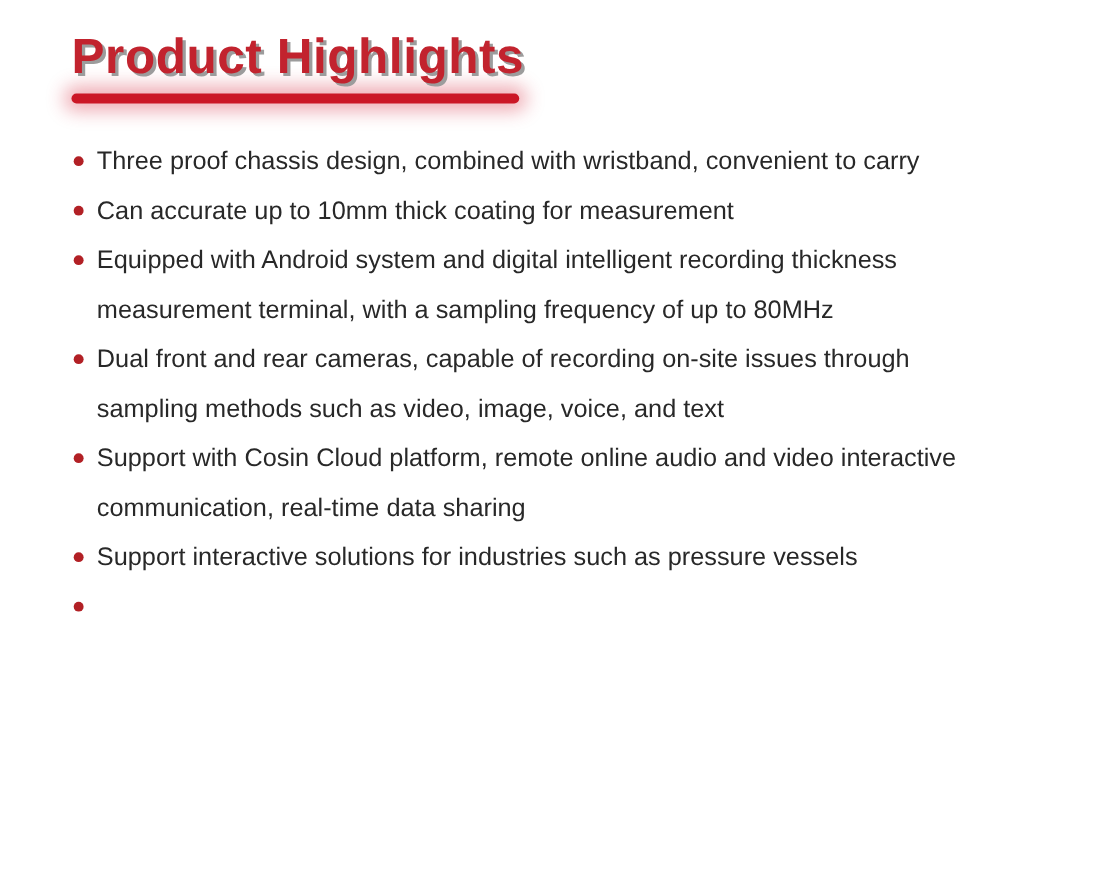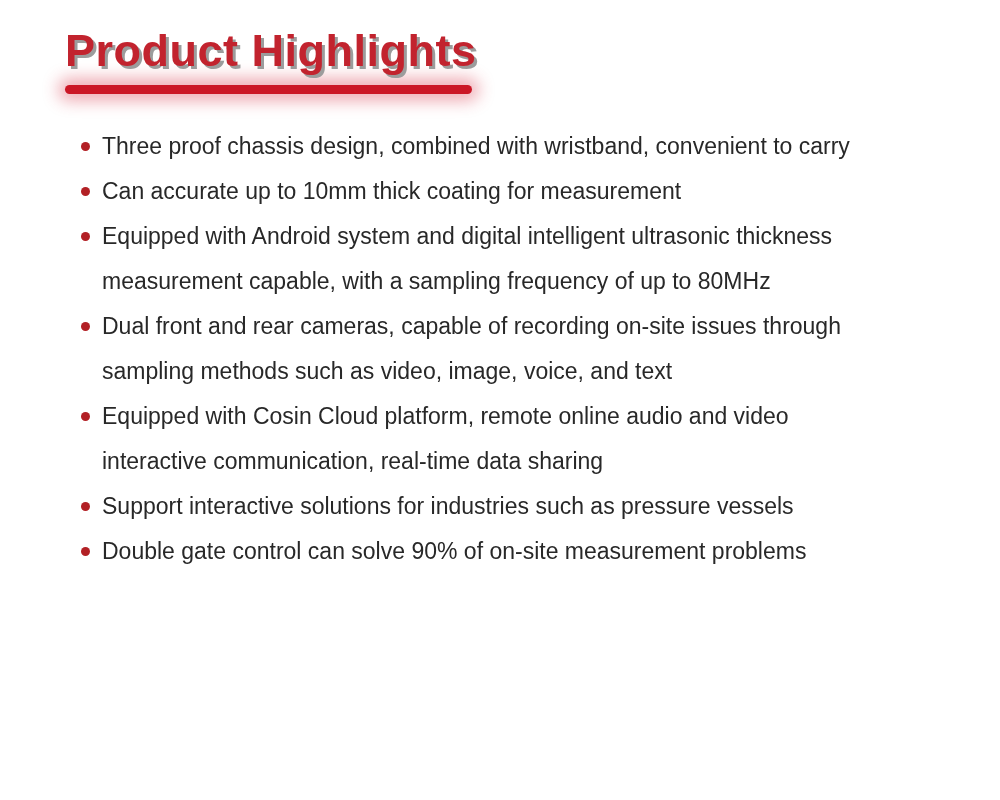--- a/index.html
+++ b/index.html
@@ -38,21 +38,21 @@
   .title-bar {
     width: 407px;
     height: 9px;
     margin-top: 9px;
     border-radius: 5px;
     background: var(--bar-red);
     box-shadow: 0 0 16px 7px rgba(214, 40, 60, 0.38);
   }
   ul.features {
     list-style: none;
-    margin: 30px 0 0 16px;
+    margin: 30px 0 0 2px;
     padding: 0 16px 0 65px;
   }
   ul.features li {
     position: relative;
     padding-left: 21px;
     max-width: 880px;
     font-size: 23px;
     line-height: 45px;
     color: var(--text);
   }
@@ -71,19 +71,19 @@
 
 <div class="page">
   <header>
     <h1 class="title">Product Highlights</h1>
     <div class="title-bar"></div>
   </header>
 
   <ul class="features">
       <li><span class="dot"></span><span>Three proof chassis design, combined with wristband, convenient to carry</span></li>
       <li><span class="dot"></span><span>Can accurate up to 10mm thick coating for measurement</span></li>
-      <li><span class="dot"></span><span>Equipped with Android system and digital intelligent ultrasonic thickness measurement capable, with a sampling frequency of up to 80MHz</span></li>
+      <li><span class="dot"></span><span>Equipped with Android system and digital intelligent recording thickness measurement terminal, with a sampling frequency of up to 80MHz</span></li>
       <li><span class="dot"></span><span>Dual front and rear cameras, capable of recording on-site issues through sampling methods such as video, image, voice, and text</span></li>
-      <li><span class="dot"></span><span>Equipped with Cosin Cloud platform, remote online audio and video interactive communication, real-time data sharing</span></li>
+      <li><span class="dot"></span><span>Support with Cosin Cloud platform, remote online audio and video interactive communication, real-time data sharing</span></li>
       <li><span class="dot"></span><span>Support interactive solutions for industries such as pressure vessels</span></li>
-      <li><span class="dot"></span><span>Double gate control can solve 90% of on-site measurement problems</span></li>
+      <li><span class="dot"></span></li>
     </ul>
 </div>
 
 </body></html>

